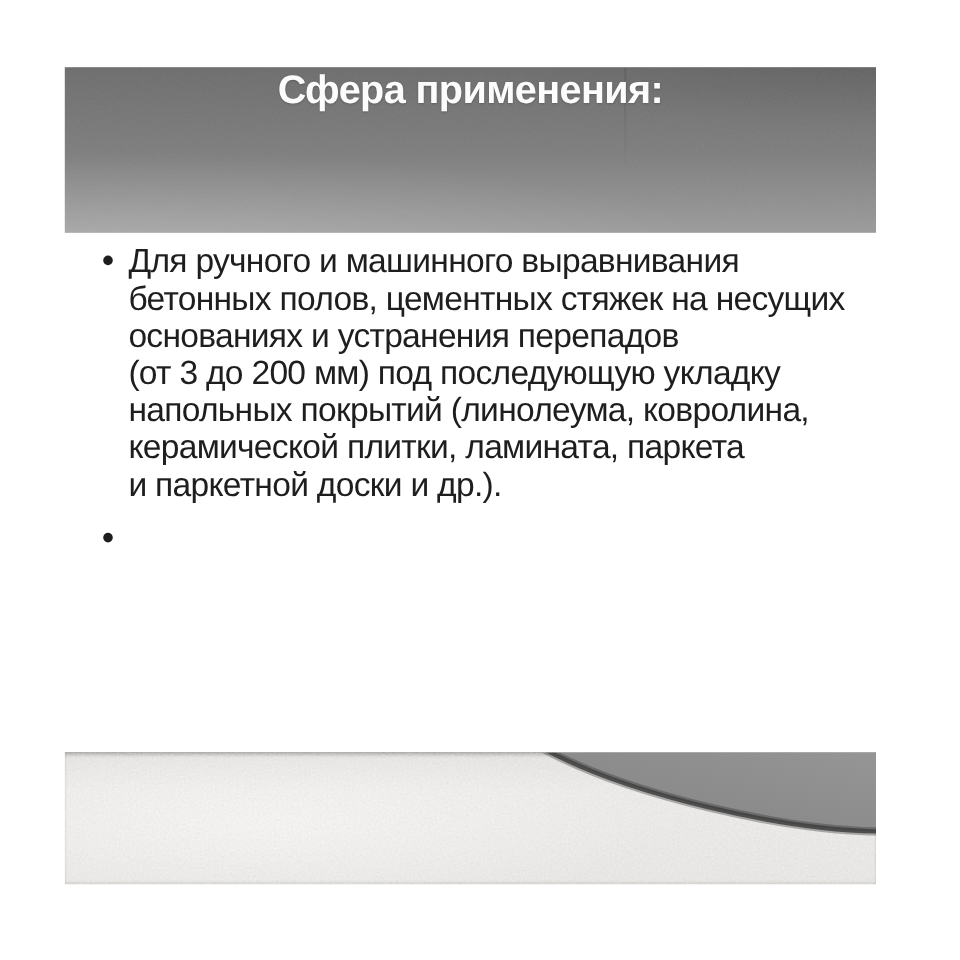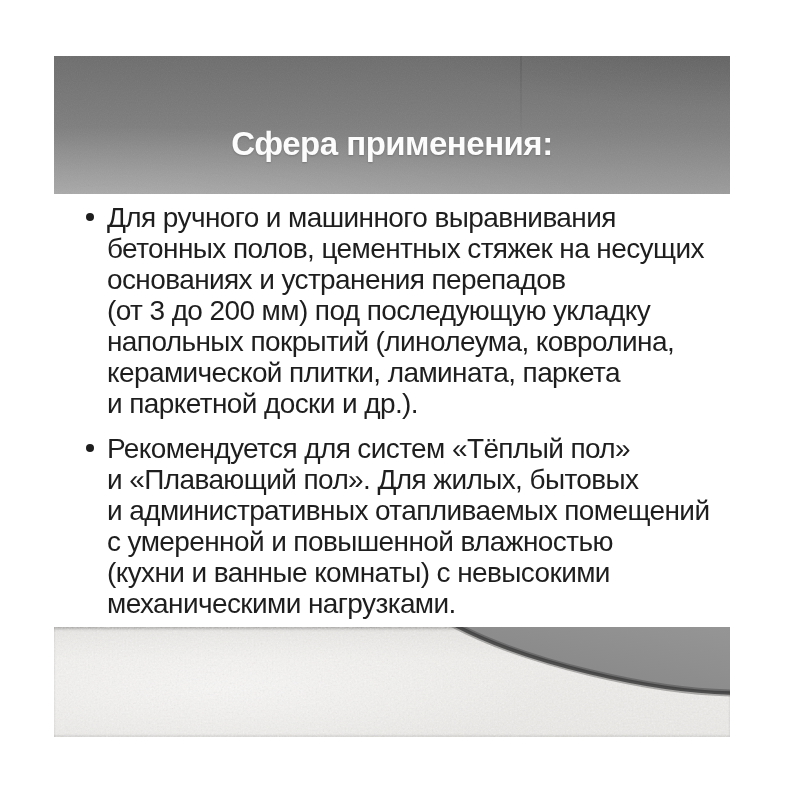--- a/index.html
+++ b/index.html
@@ -14,23 +14,22 @@
   
   .band-top {
     position: absolute;
     left: 54px; top: 56px;
     width: 676px; height: 138px;
     background:
       radial-gradient(90% 80% at 103% -5%, rgba(0,0,0,0.10), rgba(0,0,0,0) 55%),
       radial-gradient(120% 95% at 8% 108%, rgba(255,255,255,0.16), rgba(255,255,255,0) 60%),
       linear-gradient(180deg, #6d6d6d 0%, #7e7e7e 52%, #9c9c9c 100%);
     display: flex;
-    align-items: flex-end;
     justify-content: center;
-    padding-bottom: 31px;
+    padding-bottom: 3px;
     box-sizing: border-box;
     overflow: hidden;
   }
   .band-top .seam {
     position: absolute;
     left: 466px; top: 0;
     width: 2px; height: 90px;
     background: linear-gradient(180deg, rgba(0,0,0,0.10), rgba(0,0,0,0));
   }
   .grain {
@@ -108,26 +107,20 @@
     <div class="btext">Для ручного и машинного выравнивания
 бетонных полов, цементных стяжек на несущих
 основаниях и устранения перепадов
 (от 3 до 200 мм) под последующую укладку
 напольных покрытий (линолеума, ковролина,
 керамической плитки, ламината, паркета
 и паркетной доски и др.).</div>
   </div>
   <div class="bullet-row">
     <span class="dot"></span>
-    <div class="btext">Рекомендуется для систем «Тёплый пол»
-и «Плавающий пол». Для жилых, бытовых
-и административных отапливаемых помещений
-с умеренной и повышенной влажностью
-(кухни и ванные комнаты) с невысокими
-механическими нагрузками.</div>
   </div>
 </div>
 
 <div class="band-bottom">
   <svg class="grain" width="676" height="110">
     <filter id="grainFloor">
       <feTurbulence type="fractalNoise" baseFrequency="0.55" numOctaves="3" seed="11" stitchTiles="stitch"></feTurbulence>
       <feColorMatrix type="saturate" values="0"></feColorMatrix>
       <feComponentTransfer>
         <feFuncR type="linear" slope="0.55" intercept="0.55"></feFuncR>

